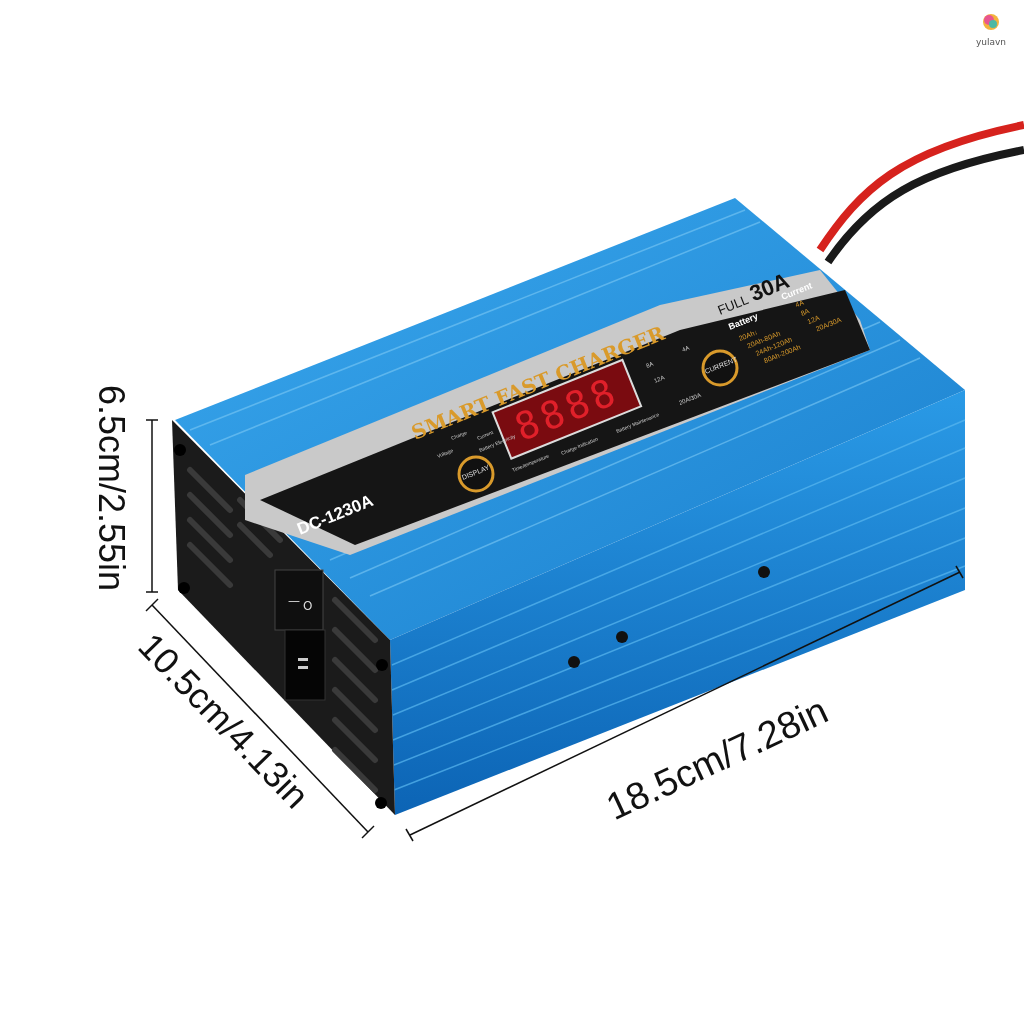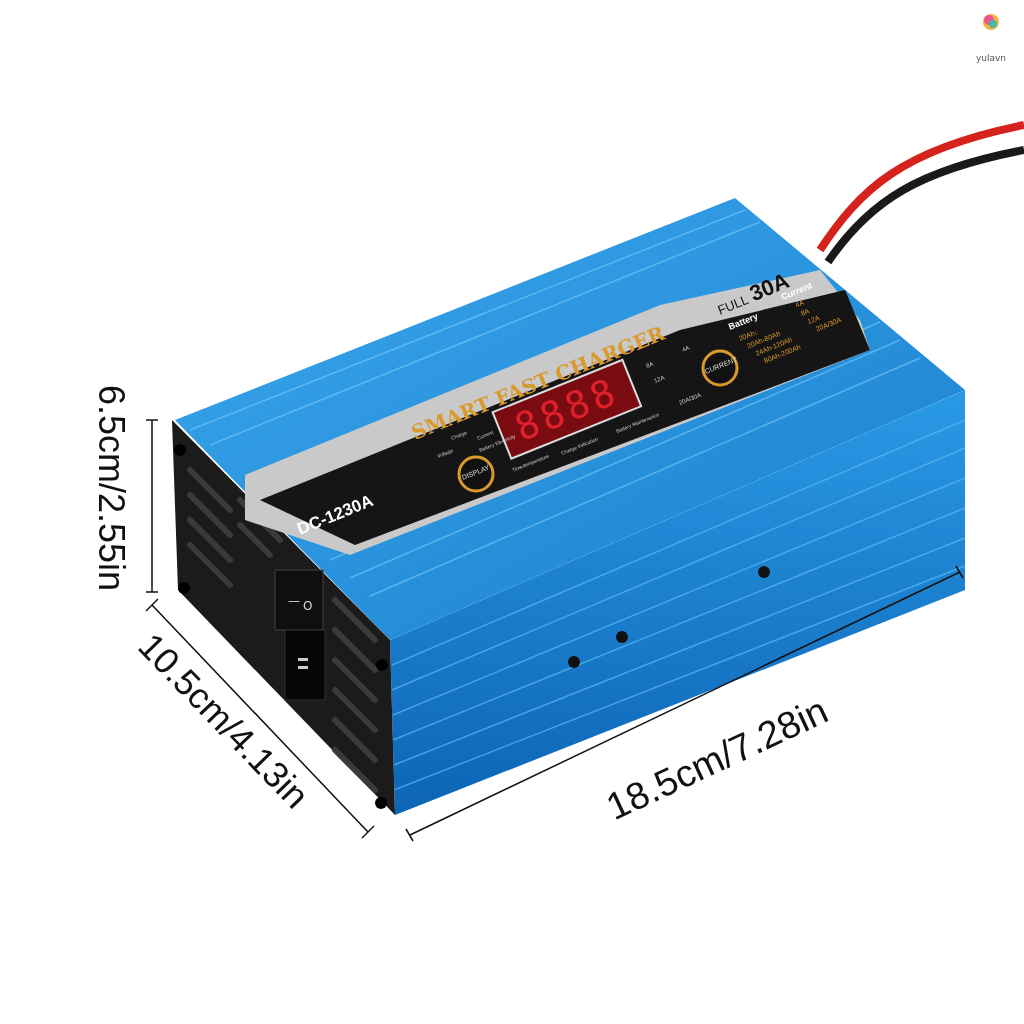--- a/index.html
+++ b/index.html
@@ -1,20 +1,20 @@
 <!DOCTYPE html>
 <html><head>
 <meta charset="utf-8">
 <style>
   html,body{margin:0;padding:0;background:#ffffff;}
   body{width:1024px;height:1024px;position:relative;overflow:hidden;font-family:"Liberation Sans",sans-serif;}
   .scene{position:absolute;left:0;top:0;width:1024px;height:1024px;}
   .dim-label{position:absolute;color:#111;font-family:"Liberation Sans",sans-serif;font-weight:300;white-space:nowrap;transform-origin:left top;}
   .logo{position:absolute;right:8px;top:12px;width:50px;text-align:center;}
-  .logo-text{font-size:9px;color:#555;font-family:"DejaVu Sans",sans-serif;display:block;margin-top:17px;}
+  .logo-text{font-size:9px;color:#555;font-family:"DejaVu Sans",sans-serif;display:block;margin-top:1px;}
 </style>
 </head>
 <body>
 
 <div class="scene">
   <svg width="1024" height="1024" viewBox="0 0 1024 1024">
     <defs>
       <linearGradient id="topG" x1="0" y1="0" x2="1" y2="1">
         <stop offset="0" stop-color="#3aa8ee"></stop>
         <stop offset="1" stop-color="#1a7fcd"></stop>

